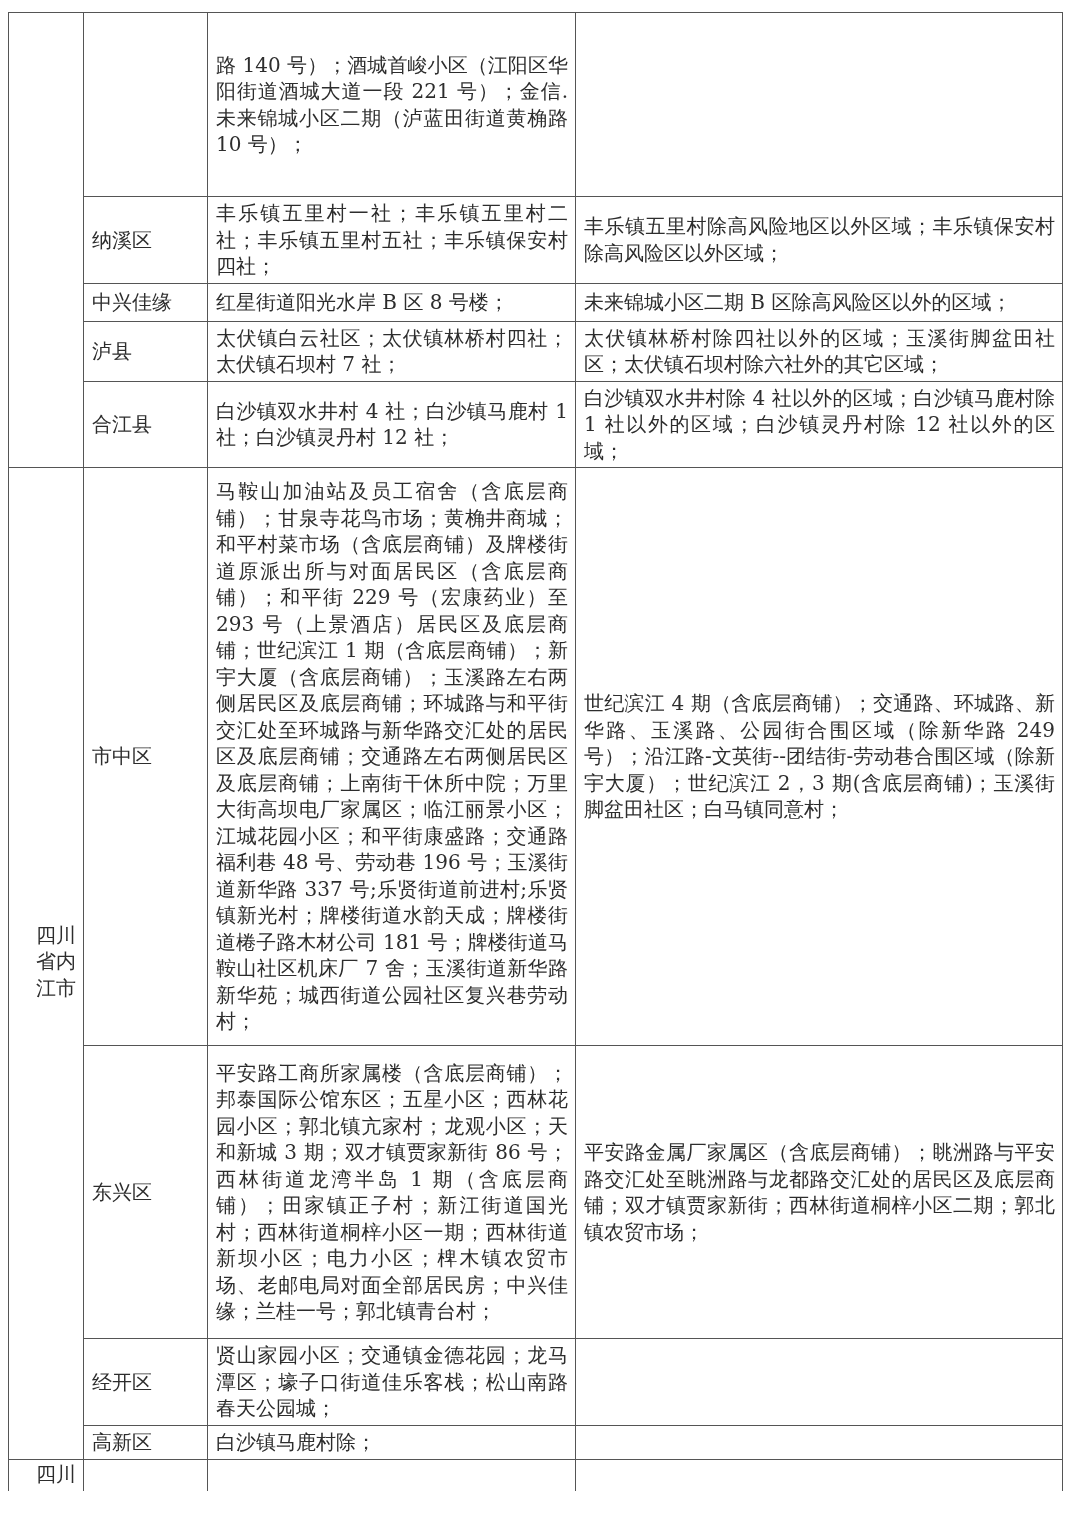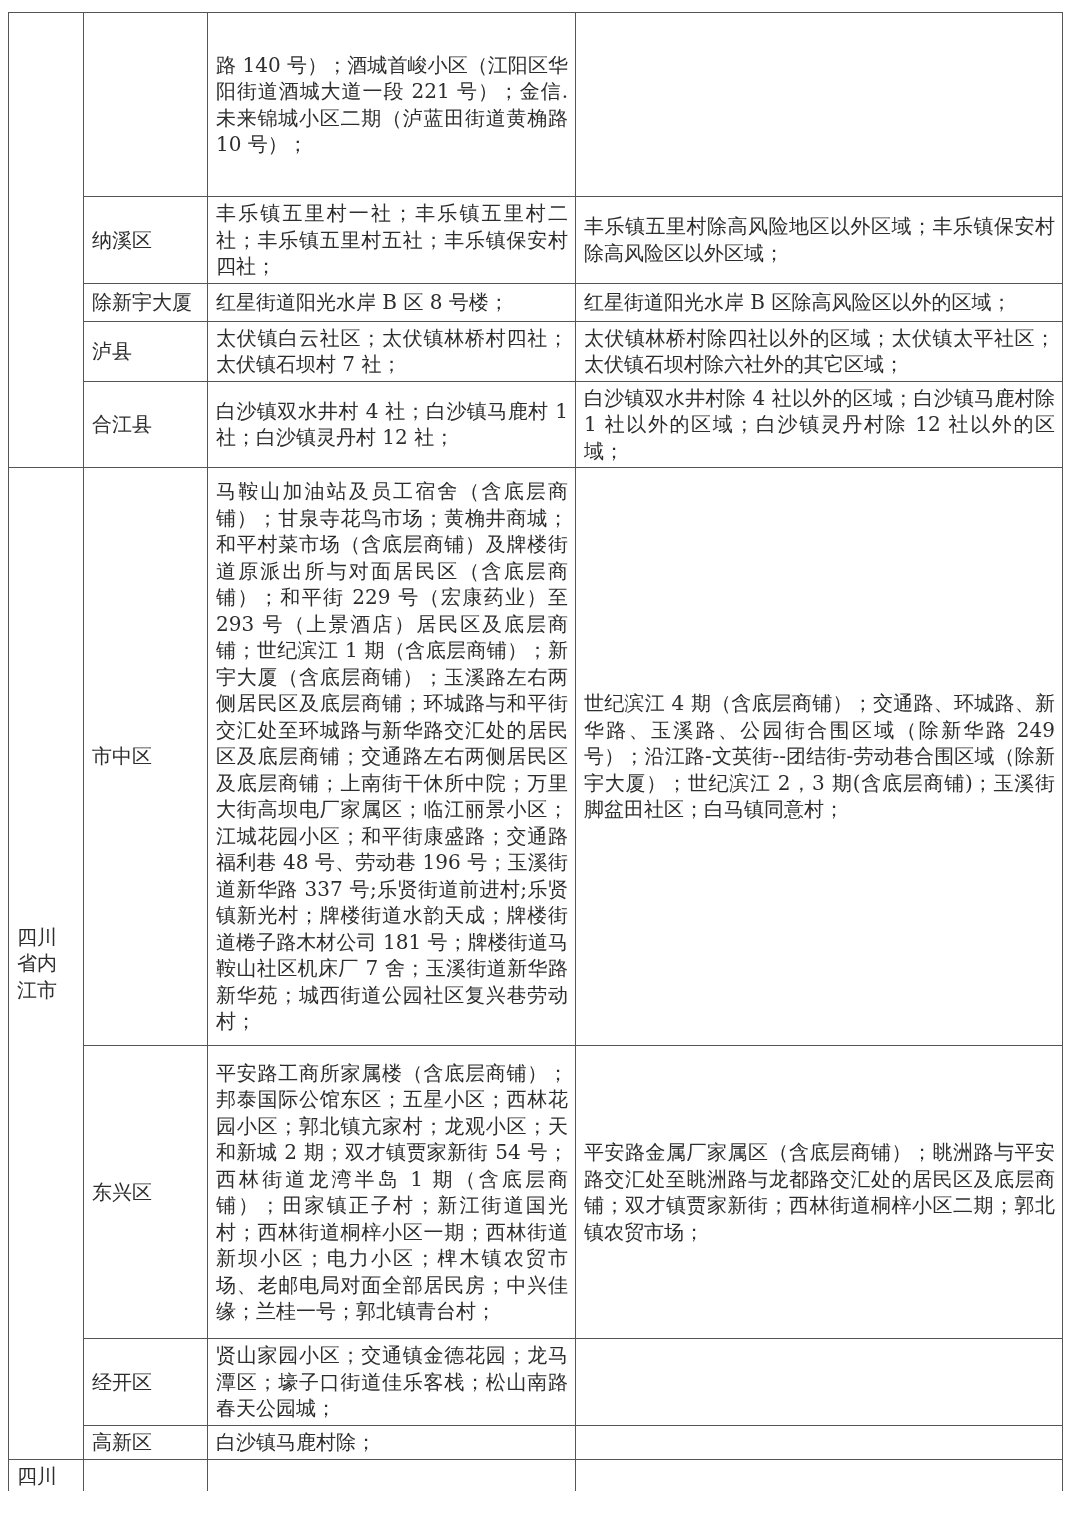--- a/index.html
+++ b/index.html
@@ -29,21 +29,22 @@
     line-height: 26.5px;
     color: #2d2d2d;
     vertical-align: middle;
     padding: 3px 7px 3px 8px;
     word-break: normal;
     overflow-wrap: break-word;
   }
   td.city {
     padding-left: 8px;
     padding-right: 4px;
-    text-align: left;
+    text-align: right;
+    font-family: Liberation Mono, monospace;
   }
   td.district {
     padding-left: 10px;
     padding-right: 4px;
   }
   td.risk {
     text-align: justify;
   }
   td.vtop {
     vertical-align: top;
@@ -66,43 +67,43 @@
         <td class="district"></td>
         <td class="risk vtop">路 140 号）；酒城首峻小区（江阳区华阳街道酒城大道一段 221 号）；金信.未来锦城小区二期（泸蓝田街道黄桷路 10 号）；</td>
         <td class="risk"></td>
       </tr>
       <tr style="height:66px">
         <td class="district">纳溪区</td>
         <td class="risk">丰乐镇五里村一社；丰乐镇五里村二社；丰乐镇五里村五社；丰乐镇保安村四社；</td>
         <td class="risk">丰乐镇五里村除高风险地区以外区域；丰乐镇保安村除高风险区以外区域；</td>
       </tr>
       <tr style="height:38px">
-        <td class="district">除新宇大厦</td>
+        <td class="district">中兴佳缘</td>
         <td class="risk">红星街道阳光水岸 B 区 8 号楼；</td>
-        <td class="risk">红星街道阳光水岸 B 区除高风险区以外的区域；</td>
+        <td class="risk">未来锦城小区二期 B 区除高风险区以外的区域；</td>
       </tr>
       <tr style="height:58px">
         <td class="district">泸县</td>
         <td class="risk">太伏镇白云社区；太伏镇林桥村四社；太伏镇石坝村 7 社；</td>
-        <td class="risk">太伏镇林桥村除四社以外的区域；太伏镇太平社区；太伏镇石坝村除六社外的其它区域；</td>
+        <td class="risk">太伏镇林桥村除四社以外的区域；玉溪街脚盆田社区；太伏镇石坝村除六社外的其它区域；</td>
       </tr>
       <tr style="height:52px">
         <td class="district">合江县</td>
         <td class="risk">白沙镇双水井村 4 社；白沙镇马鹿村 1 社；白沙镇灵丹村 12 社；</td>
         <td class="risk">白沙镇双水井村除 4 社以外的区域；白沙镇马鹿村除 1 社以外的区域；白沙镇灵丹村除 12 社以外的区域；</td>
       </tr>
       <tr style="height:578px">
         <td class="city" rowspan="4">四川省内江市</td>
         <td class="district">市中区</td>
         <td class="risk">马鞍山加油站及员工宿舍（含底层商铺）；甘泉寺花鸟市场；黄桷井商城；和平村菜市场（含底层商铺）及牌楼街道原派出所与对面居民区（含底层商铺）；和平街 229 号（宏康药业）至 293 号（上景酒店）居民区及底层商铺；世纪滨江 1 期（含底层商铺）；新宇大厦（含底层商铺）；玉溪路左右两侧居民区及底层商铺；环城路与和平街交汇处至环城路与新华路交汇处的居民区及底层商铺；交通路左右两侧居民区及底层商铺；上南街干休所中院；万里大街高坝电厂家属区；临江丽景小区；江城花园小区；和平街康盛路；交通路福利巷 48 号、劳动巷 196 号；玉溪街道新华路 337 号;乐贤街道前进村;乐贤镇新光村；牌楼街道水韵天成；牌楼街道棬子路木材公司 181 号；牌楼街道马鞍山社区机床厂 7 舍；玉溪街道新华路新华苑；城西街道公园社区复兴巷劳动村；</td>
         <td class="risk">世纪滨江 4 期（含底层商铺）；交通路、环城路、新华路、玉溪路、公园街合围区域（除新华路 249 号）；沿江路-文英街--团结街-劳动巷合围区域（除新宇大厦）；世纪滨江 2，3 期(含底层商铺)；玉溪街脚盆田社区；白马镇同意村；</td>
       </tr>
       <tr style="height:293px">
         <td class="district">东兴区</td>
-        <td class="risk">平安路工商所家属楼（含底层商铺）；邦泰国际公馆东区；五星小区；西林花园小区；郭北镇亢家村；龙观小区；天和新城 2 期；双才镇贾家新街 54 号；西林街道龙湾半岛 1 期（含底层商铺）；田家镇正子村；新江街道国光村；西林街道桐梓小区一期；西林街道新坝小区；电力小区；椑木镇农贸市场、老邮电局对面全部居民房；中兴佳缘；兰桂一号；郭北镇青台村；</td>
+        <td class="risk">平安路工商所家属楼（含底层商铺）；邦泰国际公馆东区；五星小区；西林花园小区；郭北镇亢家村；龙观小区；天和新城 3 期；双才镇贾家新街 86 号；西林街道龙湾半岛 1 期（含底层商铺）；田家镇正子村；新江街道国光村；西林街道桐梓小区一期；西林街道新坝小区；电力小区；椑木镇农贸市场、老邮电局对面全部居民房；中兴佳缘；兰桂一号；郭北镇青台村；</td>
         <td class="risk">平安路金属厂家属区（含底层商铺）；眺洲路与平安路交汇处至眺洲路与龙都路交汇处的居民区及底层商铺；双才镇贾家新街；西林街道桐梓小区二期；郭北镇农贸市场；</td>
       </tr>
       <tr style="height:87px">
         <td class="district">经开区</td>
         <td class="risk">贤山家园小区；交通镇金德花园；龙马潭区；壕子口街道佳乐客栈；松山南路春天公园城；</td>
         <td class="risk"></td>
       </tr>
       <tr style="height:34px">
         <td class="district">高新区</td>
         <td class="risk">白沙镇马鹿村除；</td>

